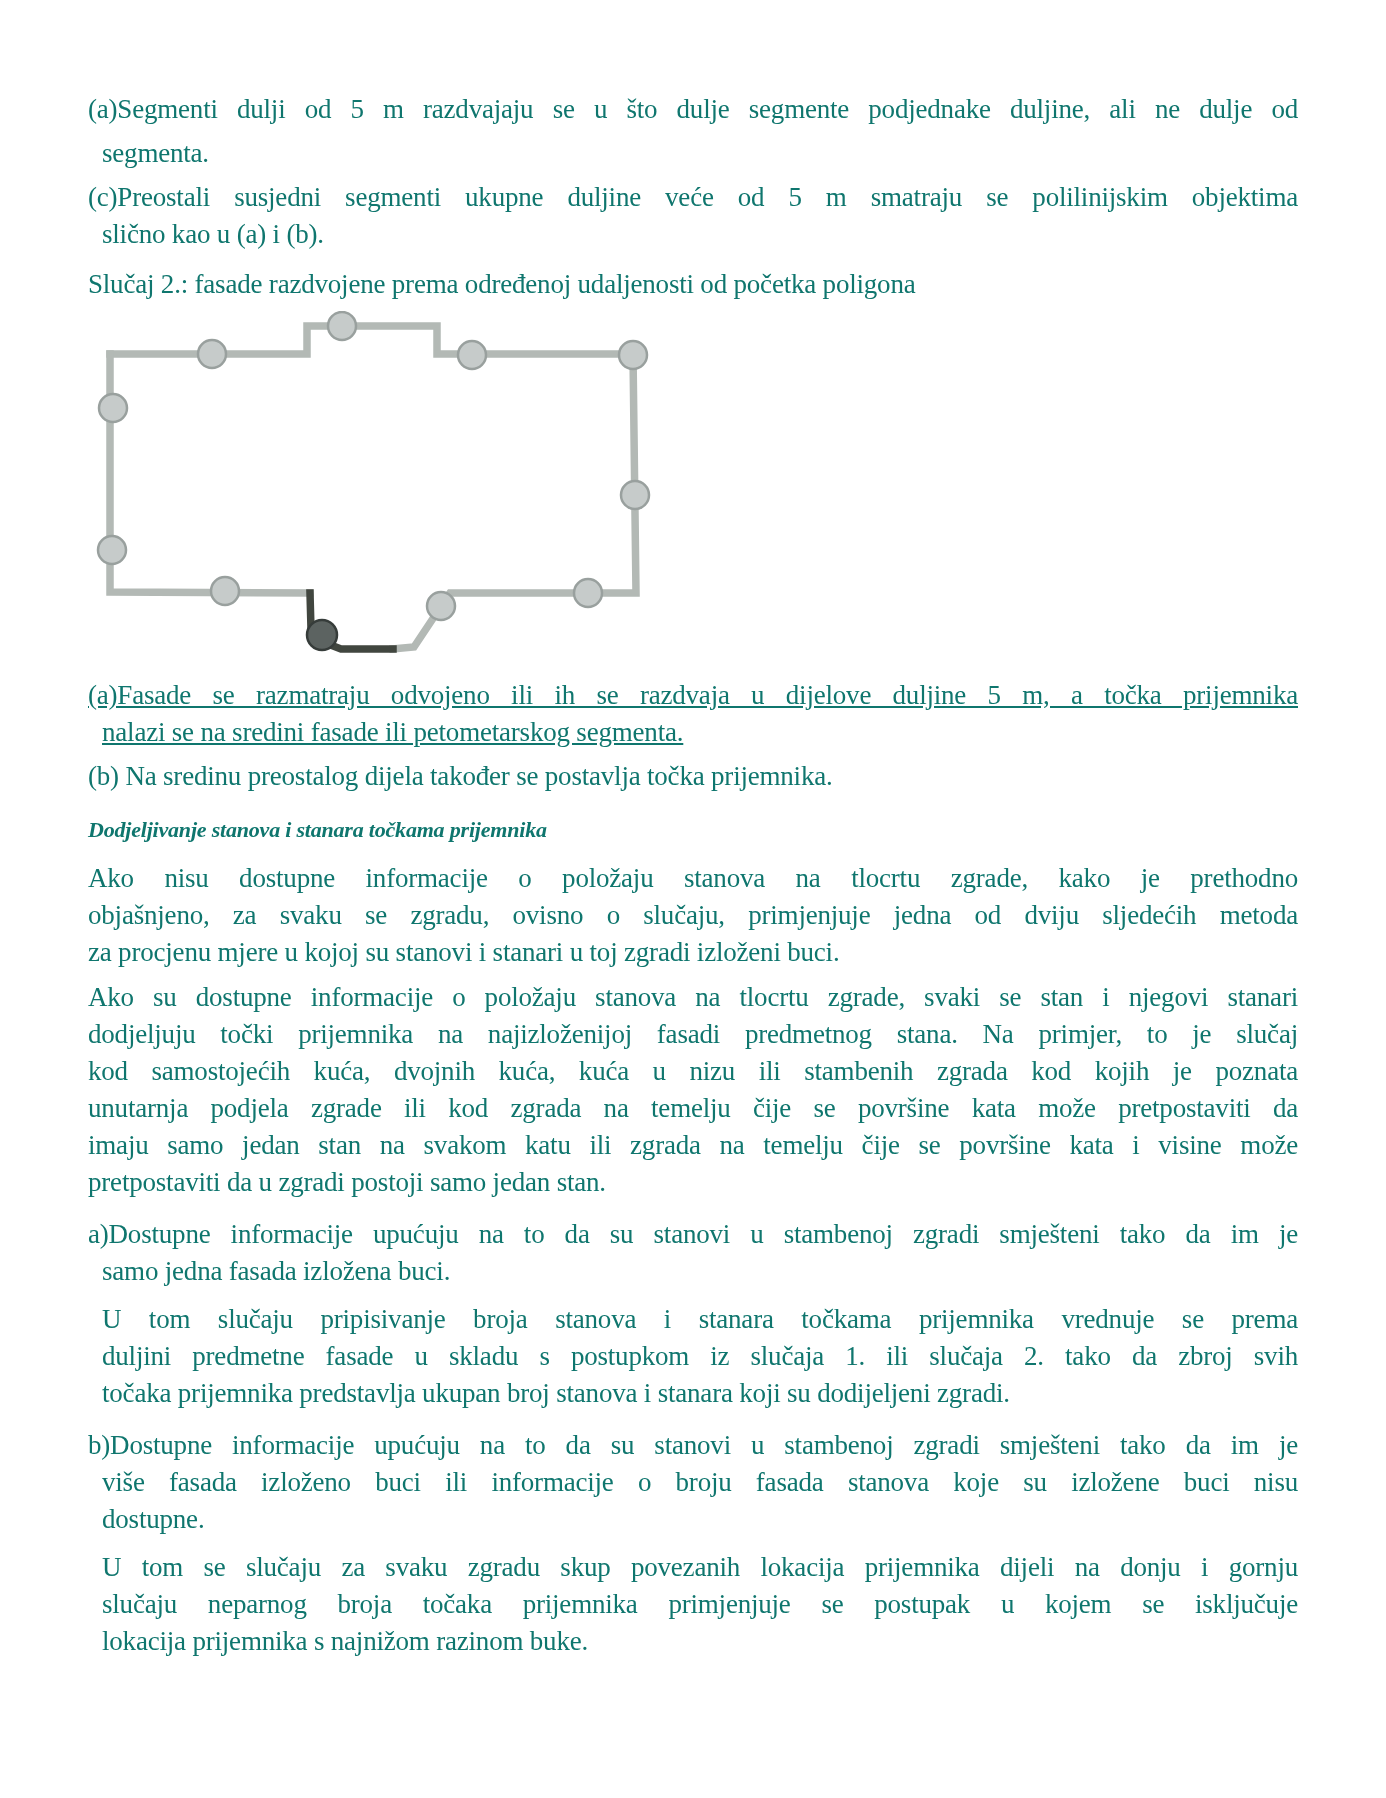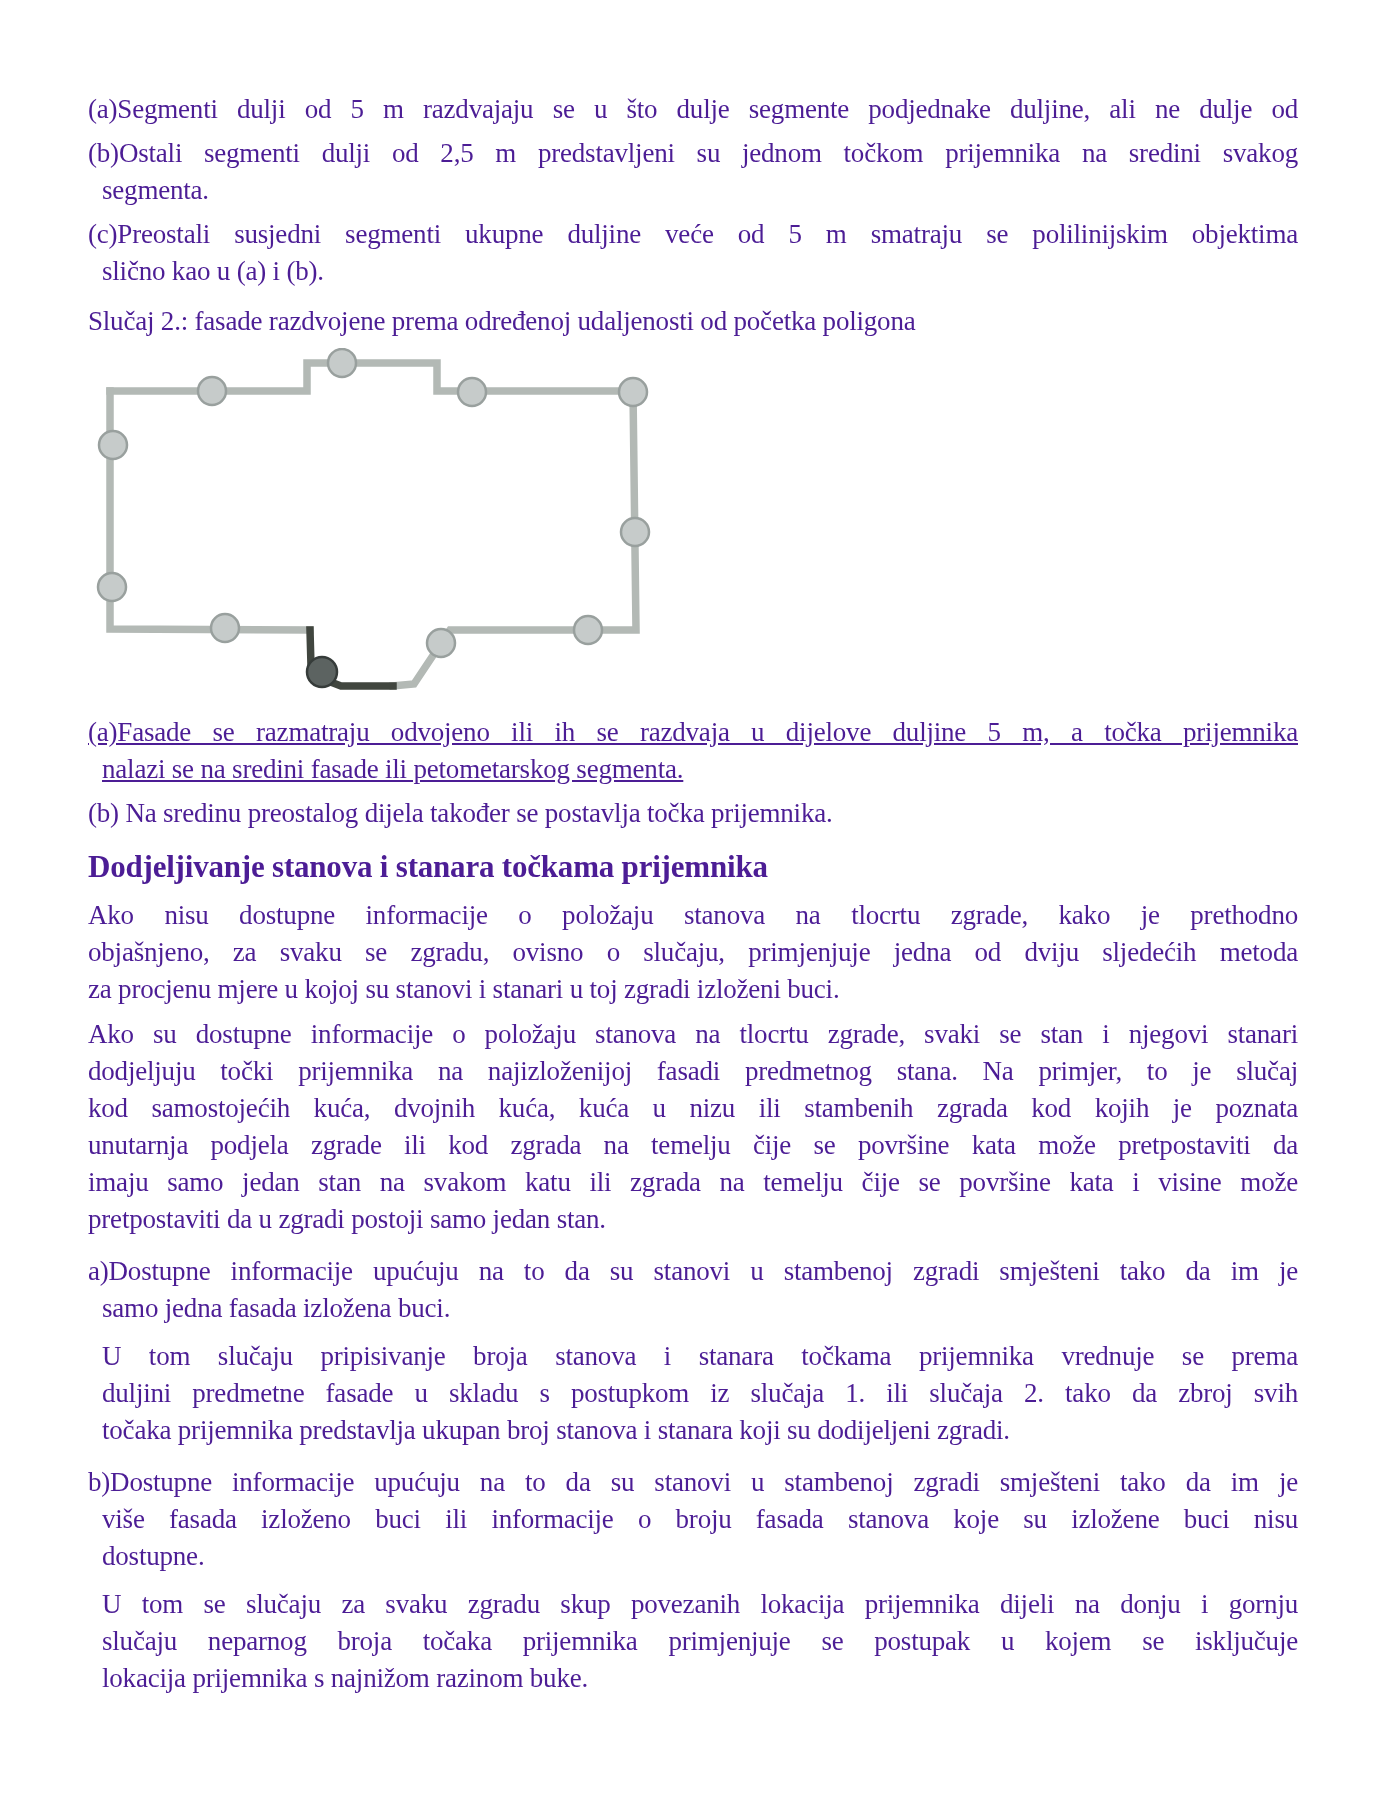--- a/index.html
+++ b/index.html
@@ -3,58 +3,58 @@
 <meta charset="utf-8">
 <style>
   html,body { margin:0; padding:0; background:#e8e8e8; }
   .page {
     position: relative;
     width: 1386px;
     height: 1798px;
     margin: 0 auto;
     background: #ffffff;
     font-family: "Liberation Serif", "DejaVu Serif", serif;
-    color: #4c1d95;
+    color: #0f766e;
     overflow: hidden;
   }
   .doc {
     padding: 84px 88px 0 88px;
     font-size: 27px;
     line-height: 37px;
     letter-spacing: -0.2px;
   }
   .block { margin-top: 7px; }
   .line { text-align: justify; text-align-last: left; white-space: normal; }
   .line.jl { text-align-last: justify; }
   .line.ind { padding-left: 14px; }
   .block.subpara { padding-left: 14px; }
   .block.heading { margin-top: 16px; }
   .block.heading .line {
     font-weight: bold;
-    font-size: 31px;
+    font-style: italic;
+    font-size: 22px;
   }
   [data-name="case2-caption"] { margin-top: 13px; }
   [data-name="case2-diagram"] { margin: 8px 0 0 7px; }
   [data-name="item-a-case2"] { margin-top: 14px; text-decoration: underline; }
   [data-name="para-flats-known"] { margin-top: 8px; }
   [data-name="para-flats-unknown"] { margin-top: 12px; }
   [data-name="subpara-method-a"], [data-name="subpara-method-b"] { margin-top: 11px; }
   [data-name="item-a-methods"], [data-name="item-b-methods"] { margin-top: 15px; }
   svg { display:block; }
 </style>
 </head>
 <body>
 
 <div class="page" data-name="scanned-document-page">
   <div class="doc" data-name="document-page">
       <div class="block item" data-name="item-a-case1">
         <div class="line jl" data-name="text-line">(a)Segmenti dulji od 5 m razdvajaju se u što dulje segmente podjednake duljine, ali ne dulje od</div>
       </div>
       <div class="block item" data-name="item-b-case1">
-        <div class="line jl" data-name="text-line">(b)Ostali segmenti dulji od 2,5 m predstavljeni su jednom točkom prijemnika na sredini svakog</div>
         <div class="line ind" data-name="text-line">segmenta.</div>
       </div>
       <div class="block item" data-name="item-c-case1">
         <div class="line jl" data-name="text-line">(c)Preostali susjedni segmenti ukupne duljine veće od 5 m smatraju se polilinijskim objektima</div>
         <div class="line ind" data-name="text-line">slično kao u (a) i (b).</div>
       </div>
       <div class="block caption" data-name="case2-caption">
         <div class="line" data-name="text-line">Slučaj 2.: fasade razdvojene prema određenoj udaljenosti od početka poligona</div>
       </div>
       <div data-name="case2-diagram">

